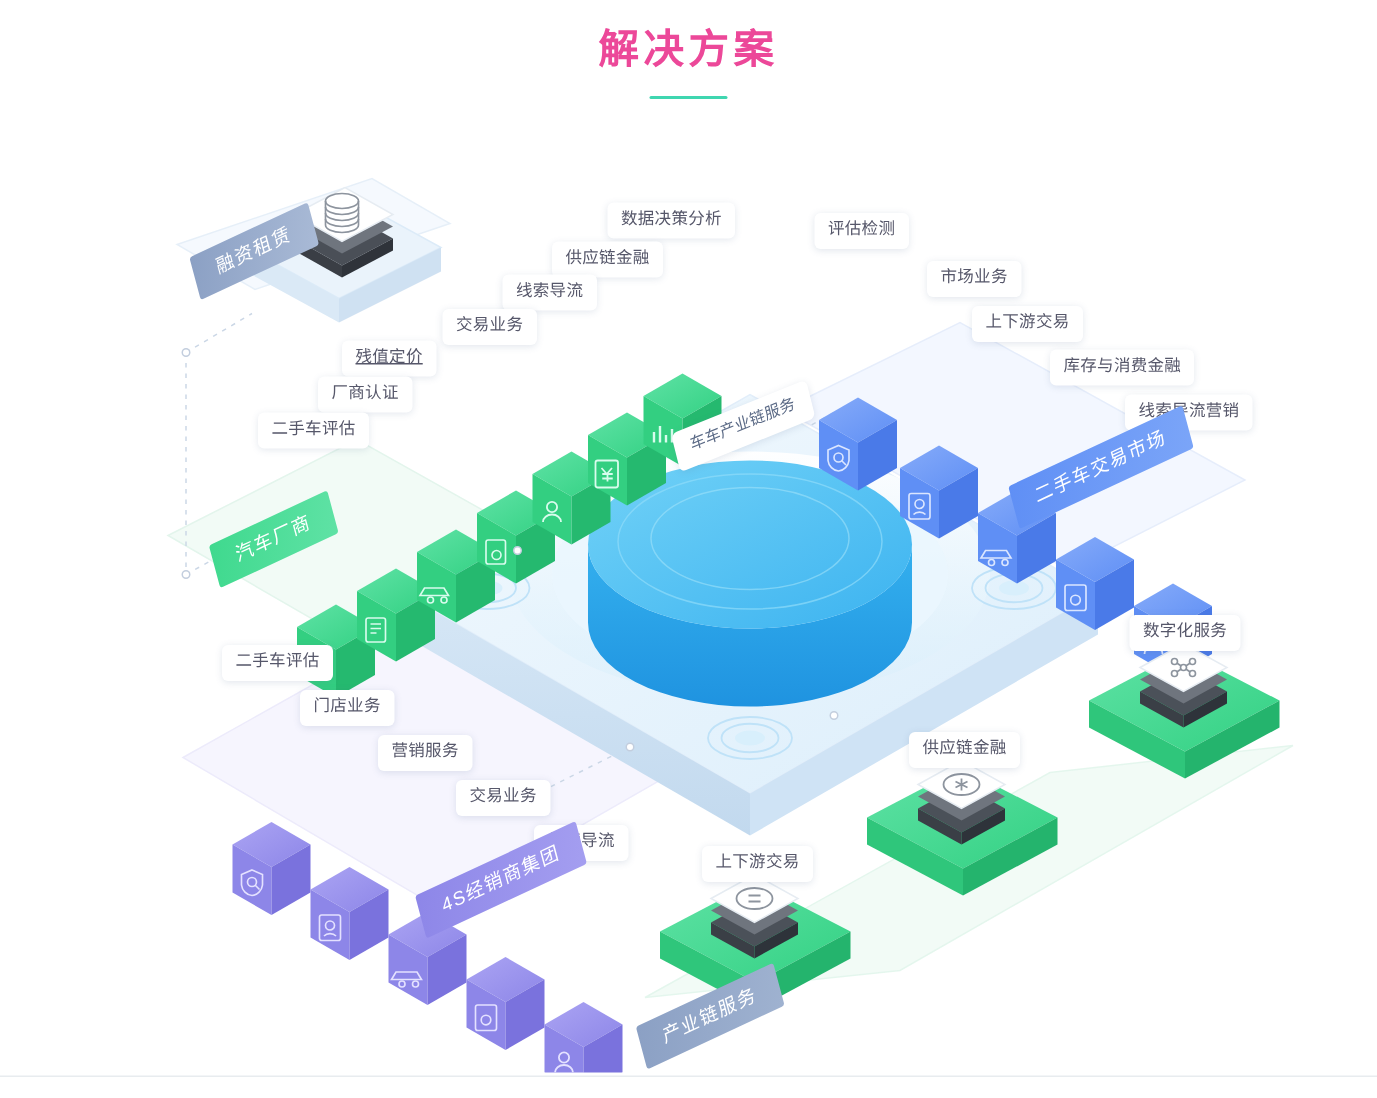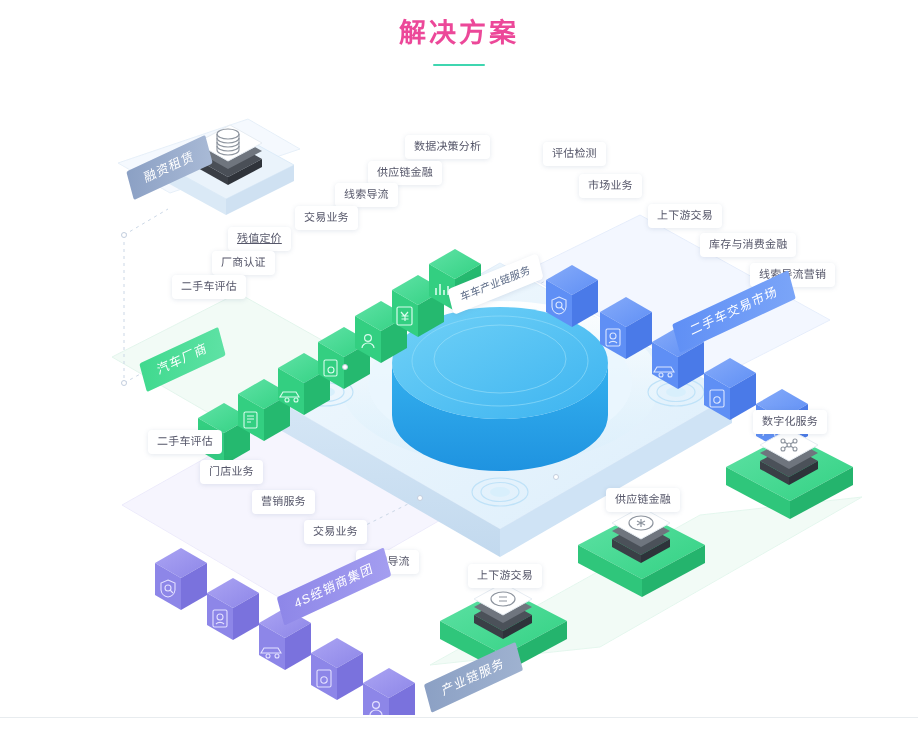--- a/index.html
+++ b/index.html
@@ -476,21 +476,21 @@
 
       <div class="callout" style="left:405px; top:30px;">数据决策分析</div>
       <div class="callout" style="left:368px; top:56px;">供应链金融</div>
       <div class="callout" style="left:335px; top:78px;">线索导流</div>
       <div class="callout" style="left:295px; top:101px;">交易业务</div>
       <div class="callout" style="left:228px; top:122px;text-decoration:underline;">残值定价</div>
       <div class="callout" style="left:212px; top:146px;">厂商认证</div>
       <div class="callout" style="left:172px; top:170px;">二手车评估</div>
 
       <div class="callout" style="left:543px; top:37px;">评估检测</div>
-      <div class="callout" style="left:579px; top:69px;">市场业务</div>
+      <div class="callout" style="left:618px; top:69px;">市场业务</div>
       <div class="callout" style="left:648px; top:99px;">上下游交易</div>
       <div class="callout" style="left:700px; top:128px;">库存与消费金融</div>
       <div class="callout" style="left:750px; top:158px;">线索导流营销</div>
 
       <div class="callout" style="left:148px; top:325px;">二手车评估</div>
       <div class="callout" style="left:200px; top:355px;">门店业务</div>
       <div class="callout" style="left:252px; top:385px;">营销服务</div>
       <div class="callout" style="left:304px; top:415px;">交易业务</div>
       <div class="callout" style="left:356px; top:445px;">线索导流</div>
 

